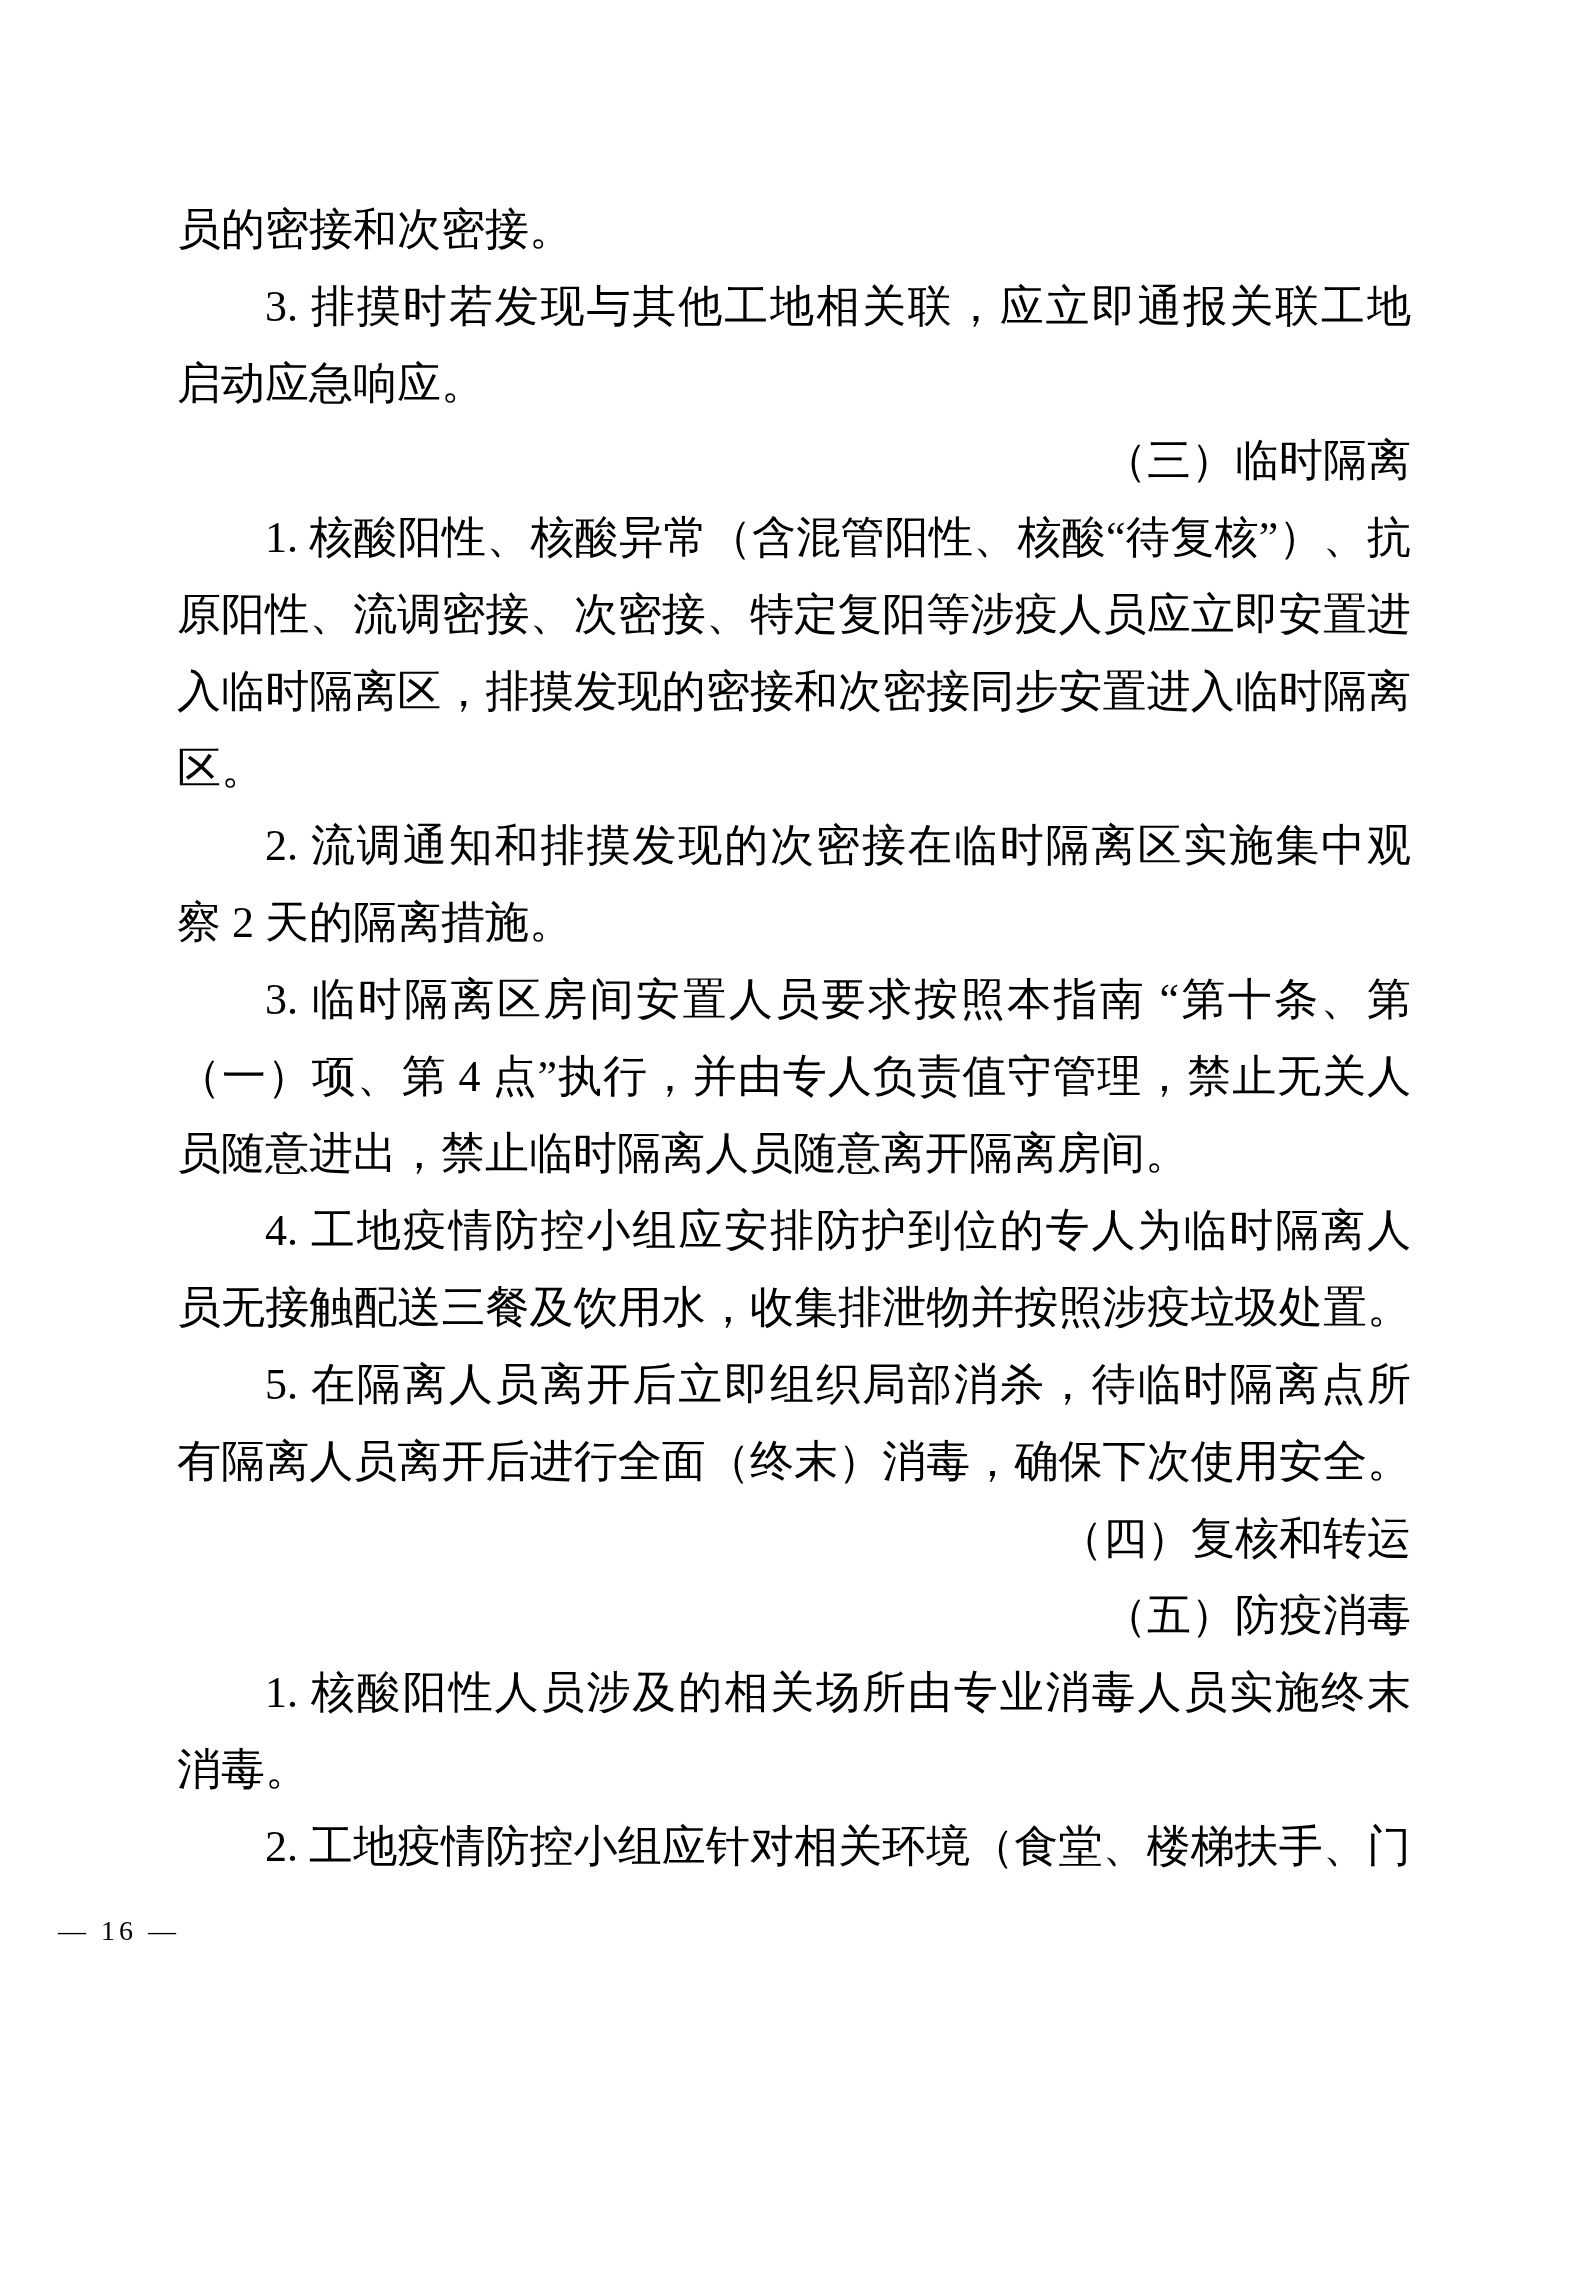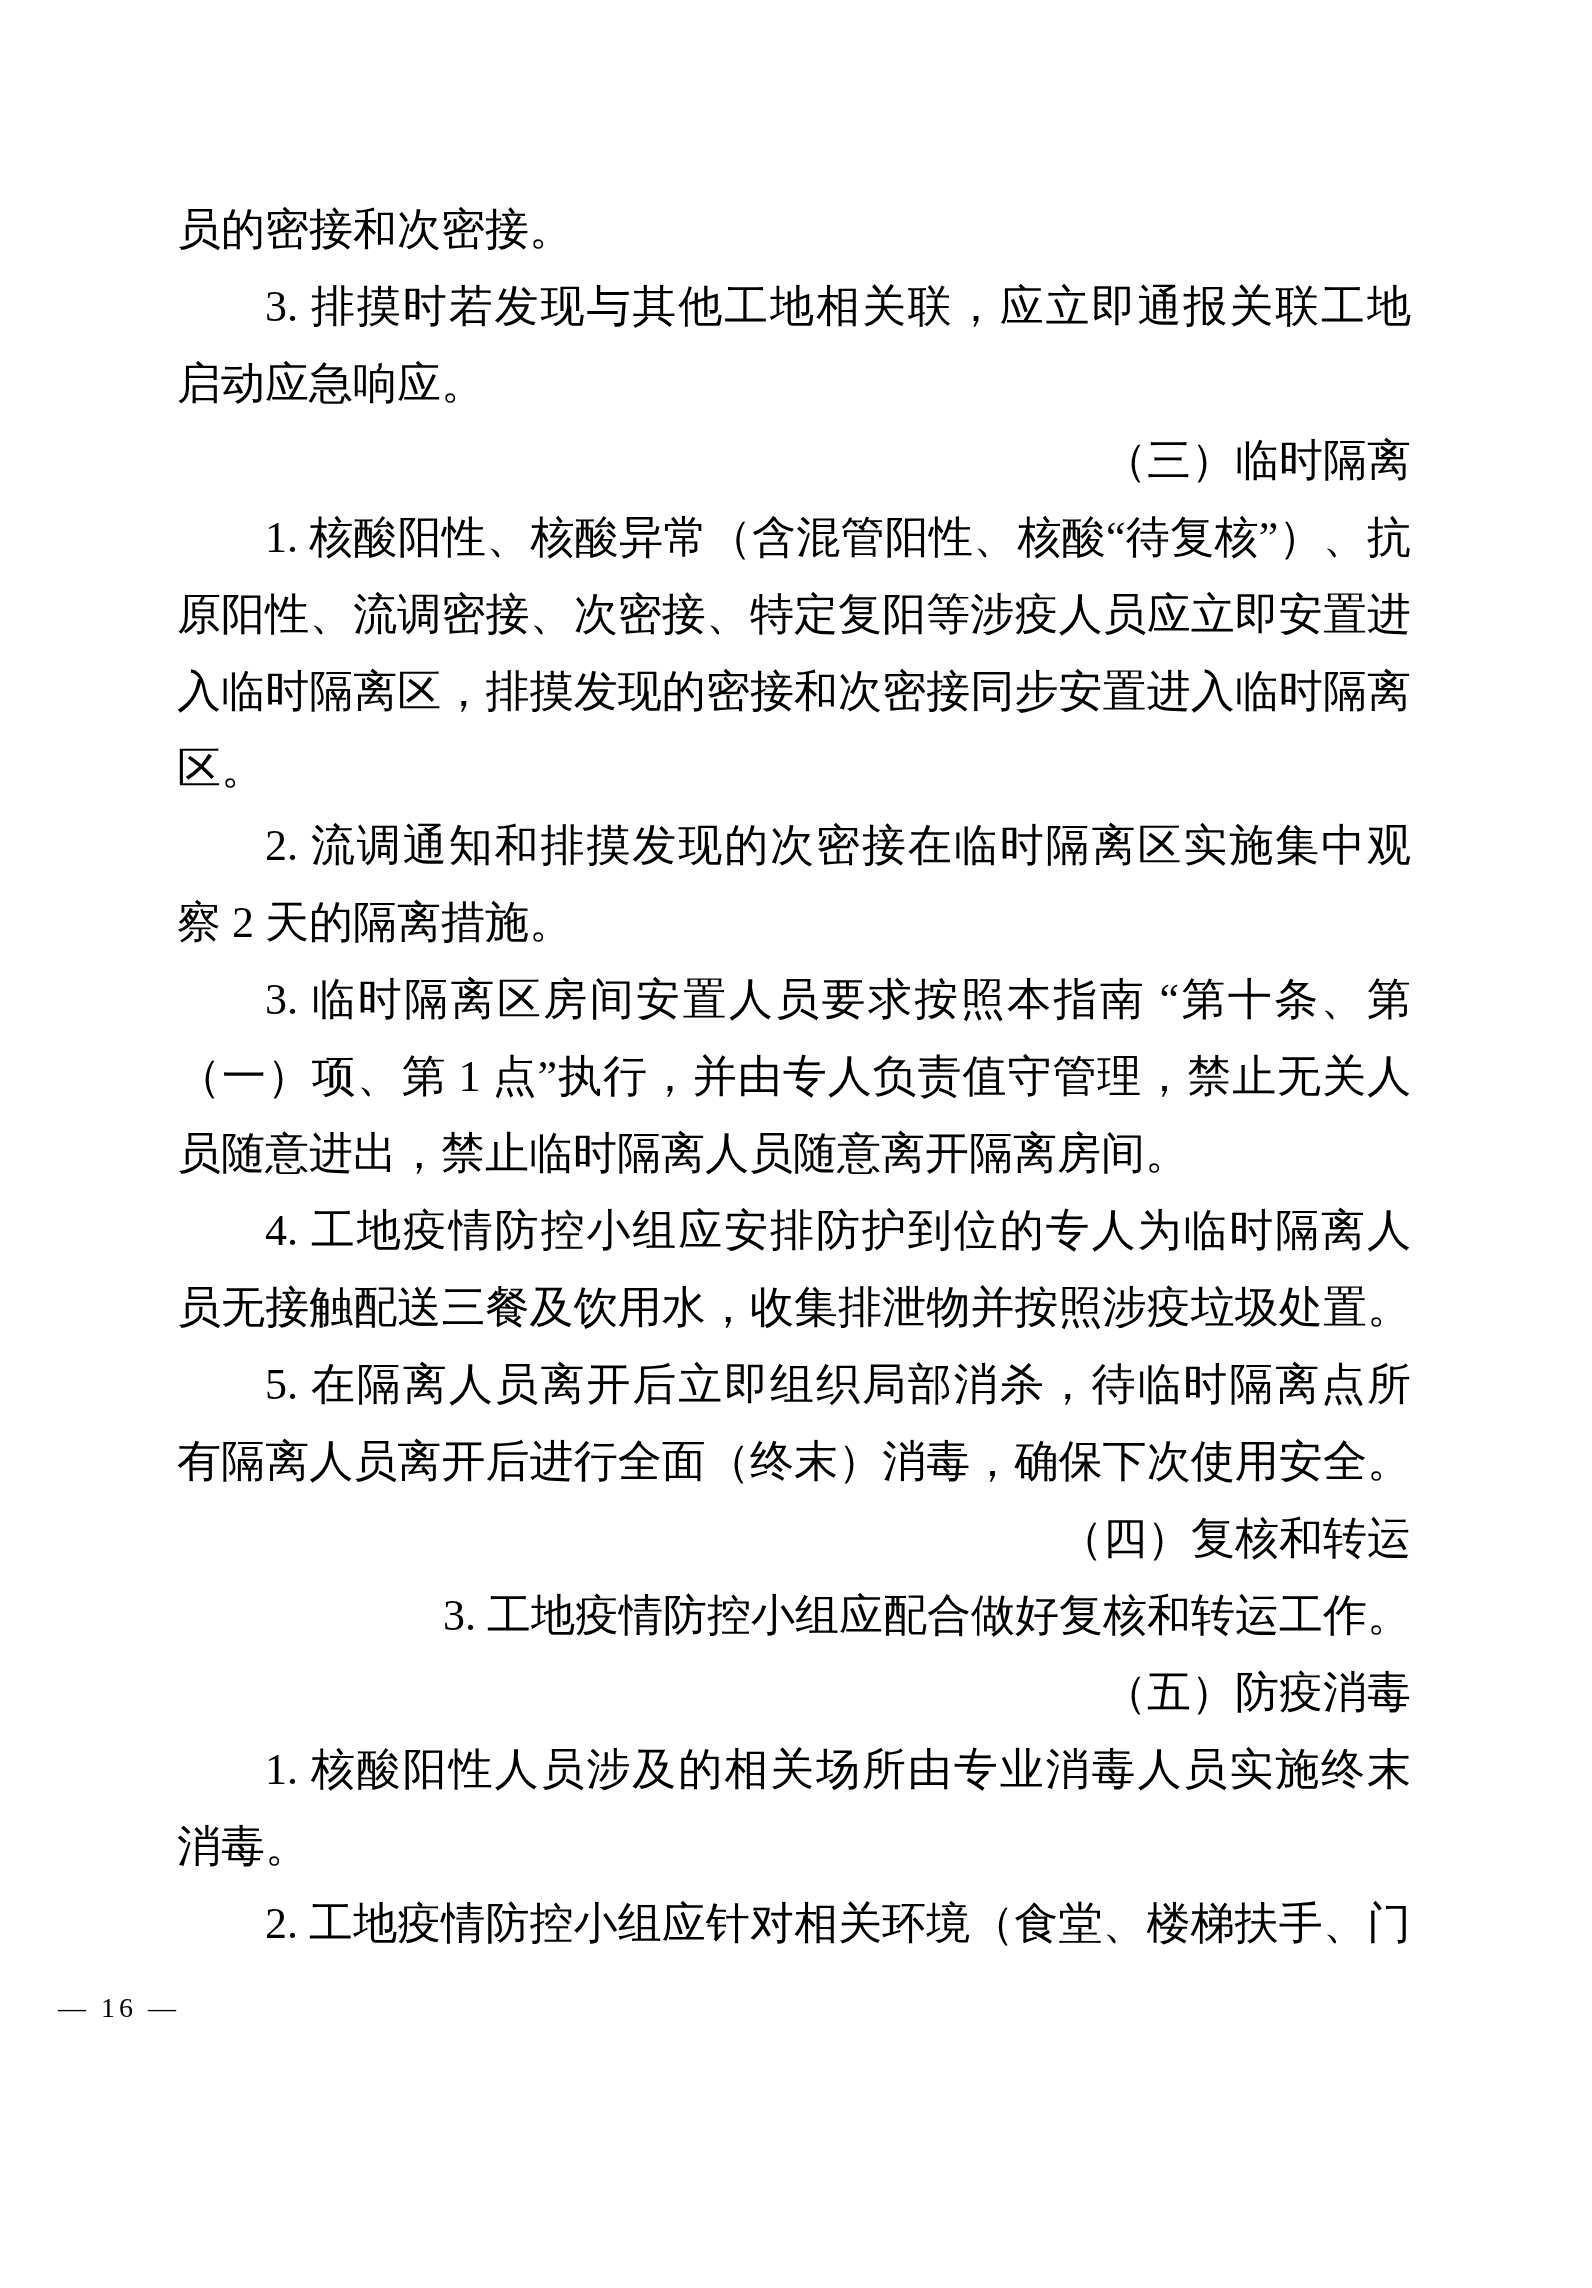--- a/index.html
+++ b/index.html
@@ -56,28 +56,27 @@
       <div class="tline indent fill">3. 排摸时若发现与其他工地相关联，应立即通报关联工地</div>
       <div class="tline">启动应急响应。</div>
       <div class="tline indent">（三）临时隔离</div>
       <div class="tline indent fill">1. 核酸阳性、核酸异常（含混管阳性、核酸“待复核”）、抗</div>
       <div class="tline fill">原阳性、流调密接、次密接、特定复阳等涉疫人员应立即安置进</div>
       <div class="tline fill">入临时隔离区，排摸发现的密接和次密接同步安置进入临时隔离</div>
       <div class="tline">区。</div>
       <div class="tline indent fill">2. 流调通知和排摸发现的次密接在临时隔离区实施集中观</div>
       <div class="tline">察 2 天的隔离措施。</div>
       <div class="tline indent fill">3. 临时隔离区房间安置人员要求按照本指南 “第十条、第</div>
-      <div class="tline fill">（一）项、第 1 点”执行，并由专人负责值守管理，禁止无关人</div>
+      <div class="tline fill">（一）项、第 4 点”执行，并由专人负责值守管理，禁止无关人</div>
       <div class="tline">员随意进出，禁止临时隔离人员随意离开隔离房间。</div>
       <div class="tline indent fill">4. 工地疫情防控小组应安排防护到位的专人为临时隔离人</div>
       <div class="tline fill">员无接触配送三餐及饮用水，收集排泄物并按照涉疫垃圾处置。</div>
       <div class="tline indent fill">5. 在隔离人员离开后立即组织局部消杀，待临时隔离点所</div>
       <div class="tline fill">有隔离人员离开后进行全面（终末）消毒，确保下次使用安全。</div>
       <div class="tline indent">（四）复核和转运</div>
-      <div class="tline indent">3. 工地疫情防控小组应配合做好复核和转运工作。</div>
       <div class="tline indent">（五）防疫消毒</div>
       <div class="tline indent fill">1. 核酸阳性人员涉及的相关场所由专业消毒人员实施终末</div>
       <div class="tline">消毒。</div>
       <div class="tline indent fill">2. 工地疫情防控小组应针对相关环境（食堂、楼梯扶手、门</div>
     </div>
   <div class="footer-line">— 16 —</div>
 </div>
 
 
 </body></html>

